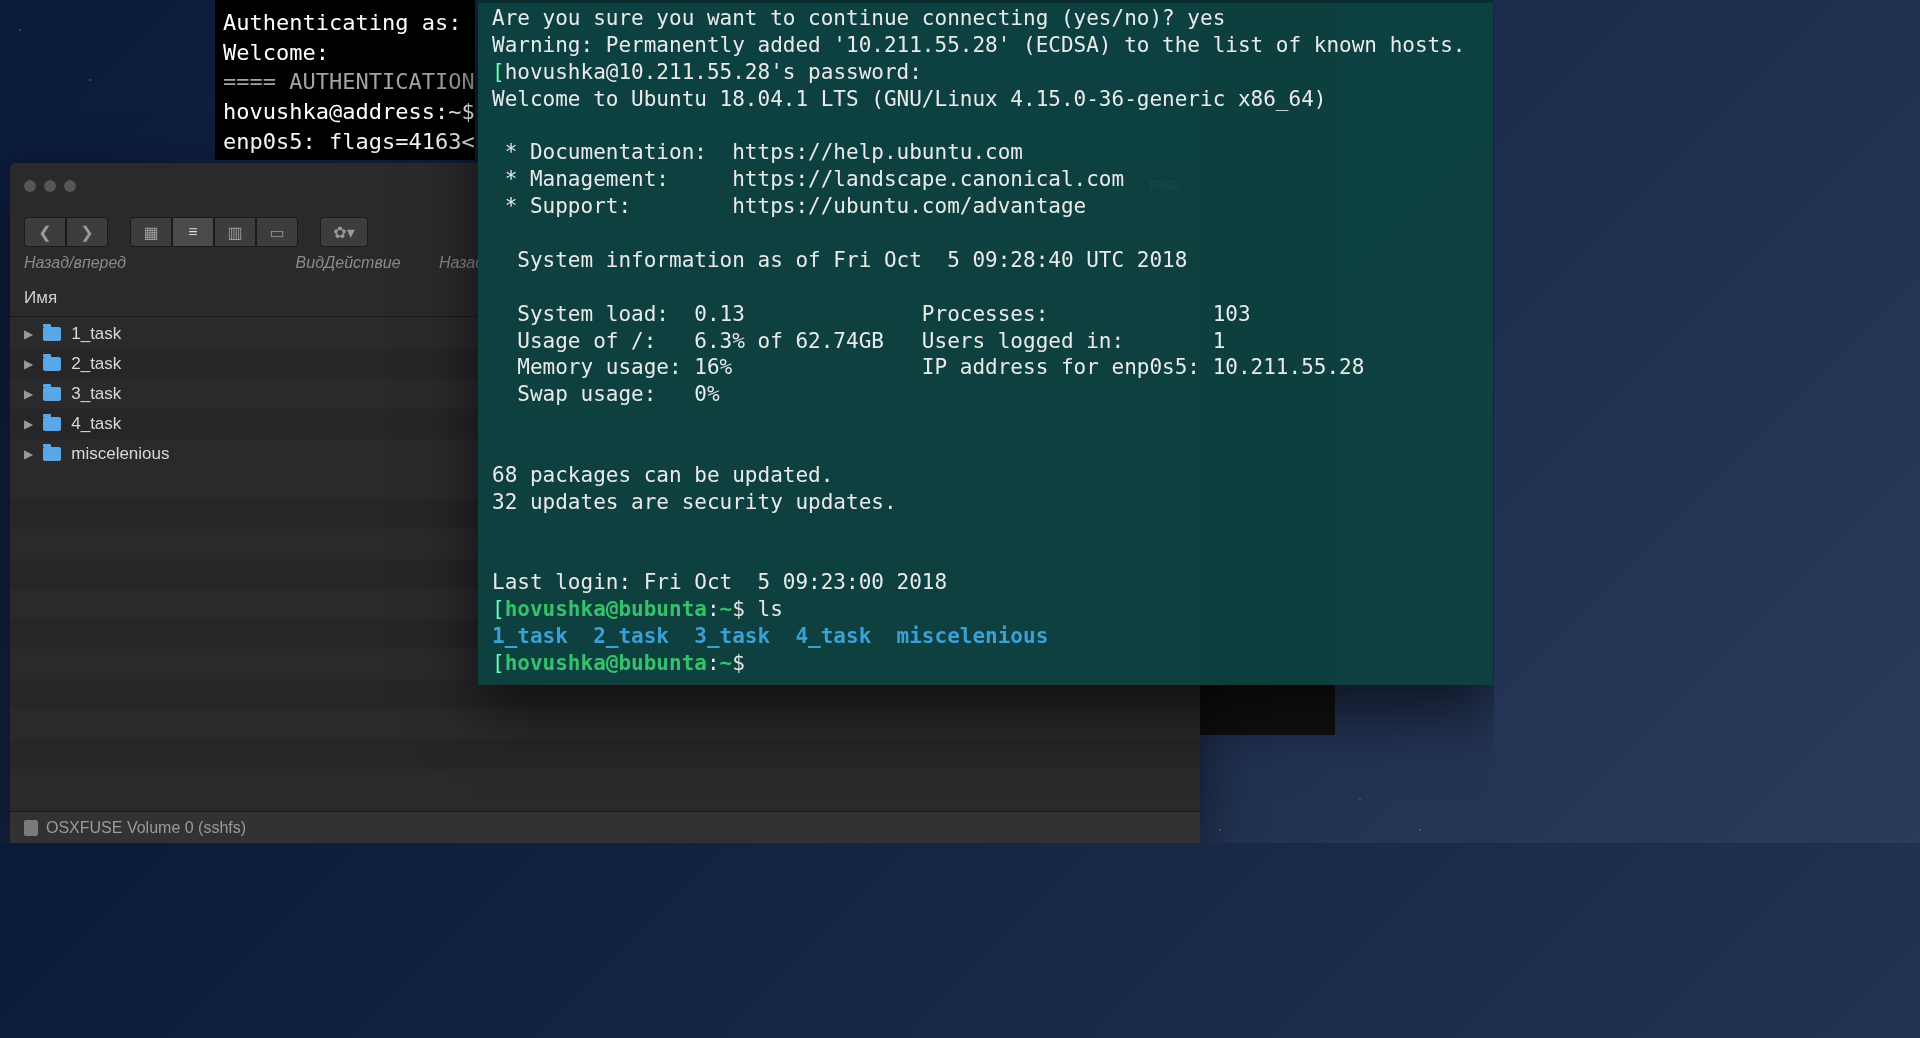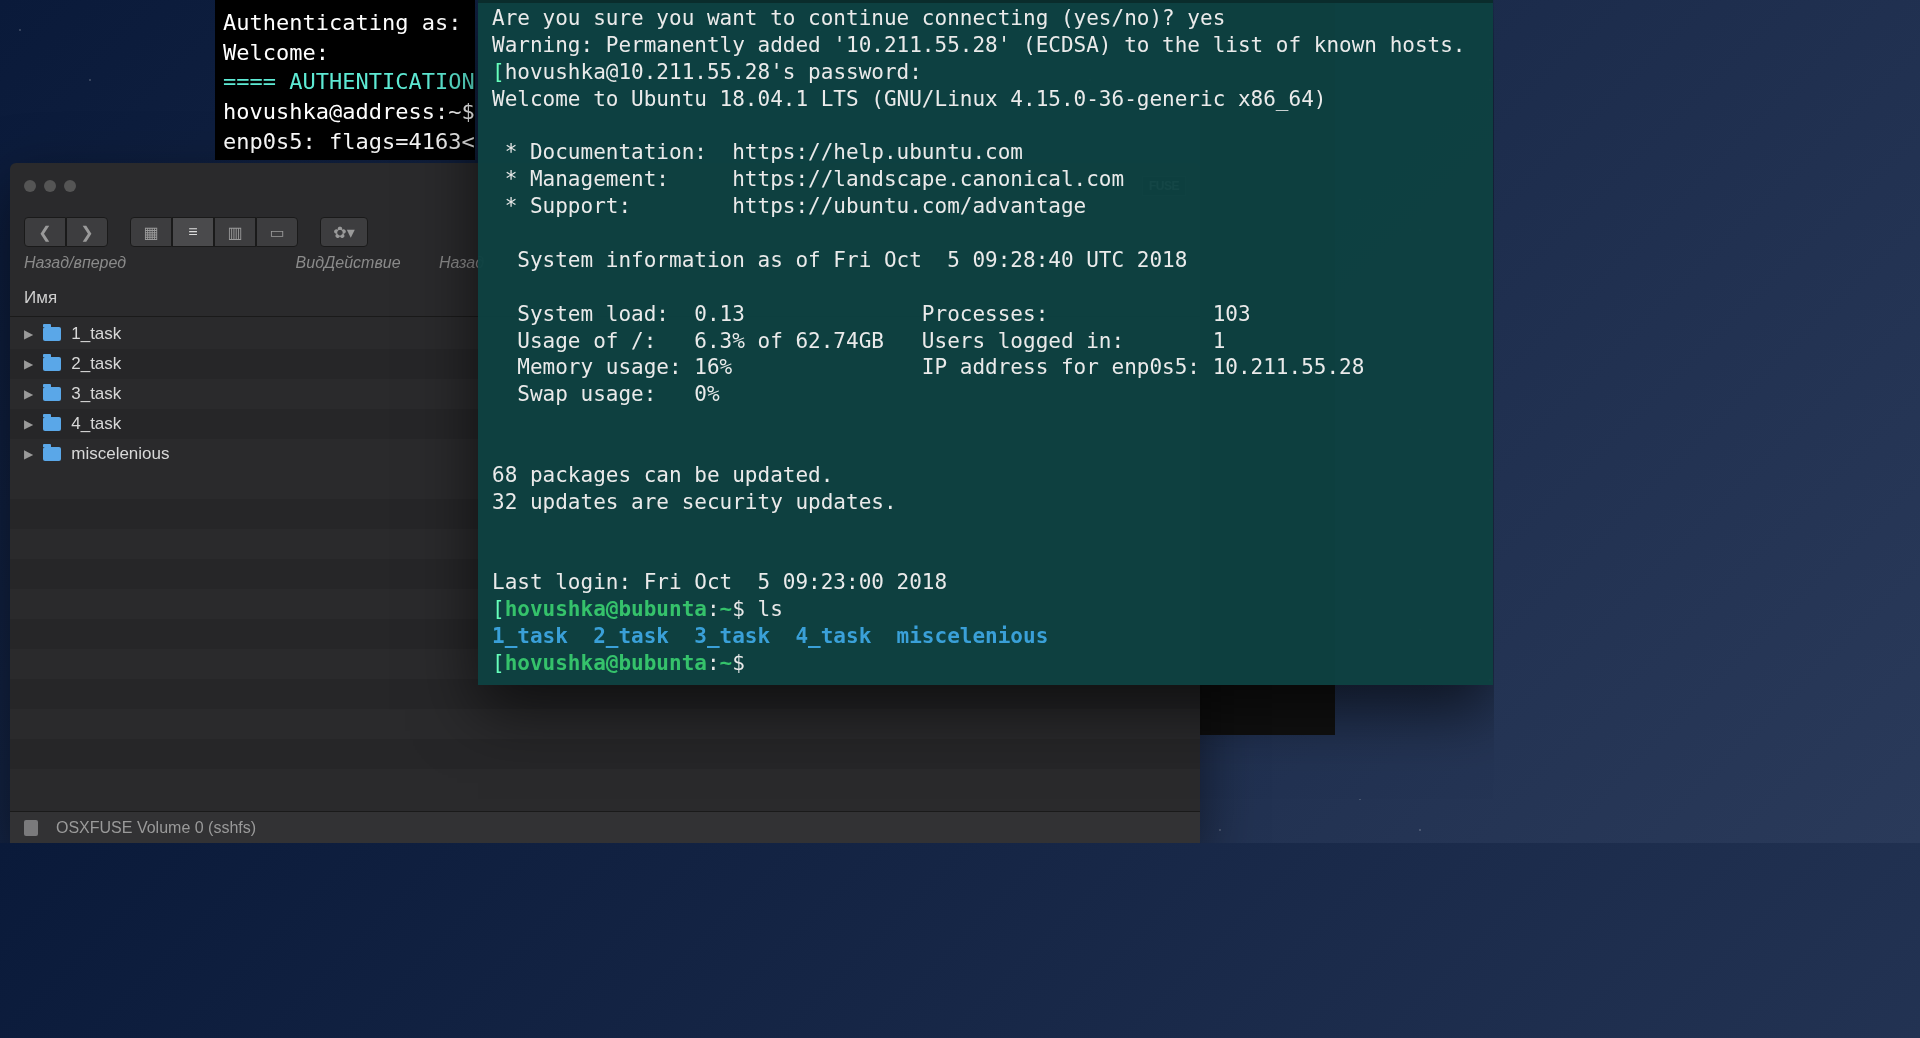--- a/index.html
+++ b/index.html
@@ -18,21 +18,21 @@
     radial-gradient(1px 1px at 50px 400px,#fff,transparent),
     radial-gradient(1px 1px at 130px 600px,#fff,transparent);
   background-size:200px 200px; opacity:.6;
 }
 
 .bgterm{
   position:absolute; left:215px; top:0; width:260px; height:160px;
   background:#000; color:#fff; font-family:Menlo,monospace; font-size:22px;
   padding:8px 8px; line-height:1.35; white-space:pre;
 }
-.bgterm .red{color:#5eead4;}
+.bgterm .red{color:#a3a3a3;}
 
 .finder{
   position:absolute; left:10px; top:163px; width:1190px; height:680px;
   background:#2a2a2c; border-radius:6px 6px 0 0; color:#bfbfbf;
   box-shadow:0 20px 60px rgba(0,0,0,.5); overflow:hidden;
 }
 .titlebar{height:45px; display:flex; align-items:center; padding:0 14px; gap:8px;}
 .tl-dot{width:12px;height:12px;border-radius:50%;background:#555;}
 .fuse-badge{
   margin-left:auto; background:#1a1a1a; color:#ccc; font-size:12px;
@@ -60,21 +60,21 @@
   color:#d8d8d8; font-size:17px;
 }
 .row:nth-child(even){background:#262628;}
 .row:nth-child(odd){background:#2a2a2c;}
 .disclose{color:#9a9a9a; font-size:12px;}
 .folder-icon{width:18px;height:14px;border-radius:2px;background:#5aa7e8;position:relative;}
 .folder-icon::before{content:"";position:absolute;top:-3px;left:0;width:8px;height:3px;background:#5aa7e8;border-radius:1px 1px 0 0;}
 .filler .row{height:30px;}
 .statusbar{
   position:absolute; bottom:0; left:0; right:0; height:32px;
-  background:#323234; display:flex; align-items:center; padding:0 14px; gap:18px;
+  background:#323234; display:flex; align-items:center; padding:0 14px; gap:8px;
   color:#9a9a9a; font-size:16px; border-top:1px solid #1a1a1a;
 }
 .vol-icon{width:14px;height:16px;background:#7a7a7c;border-radius:2px;}
 
 .term{
   position:absolute; left:478px; top:0; width:1015px; height:685px;
   background:#0d3b3b; background:rgba(13,65,65,.97);
   color:#eaeaea; font-family:Menlo,Consolas,monospace; font-size:21px;
   line-height:1.28; padding:2px 14px 6px 14px; white-space:pre;
   border-top:3px solid #0a2c2c; box-shadow:0 25px 60px rgba(0,0,0,.6);

